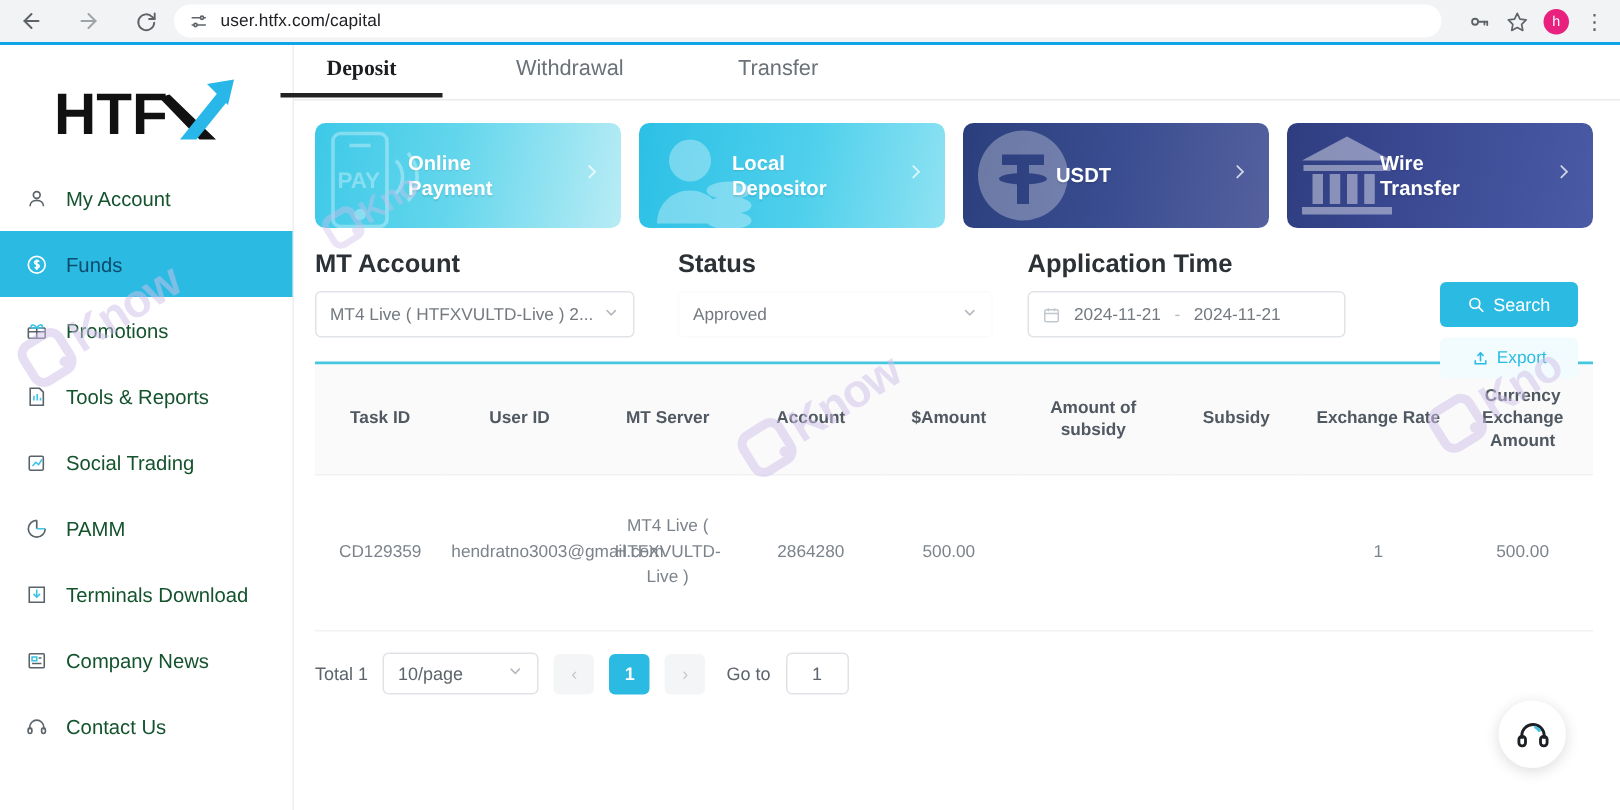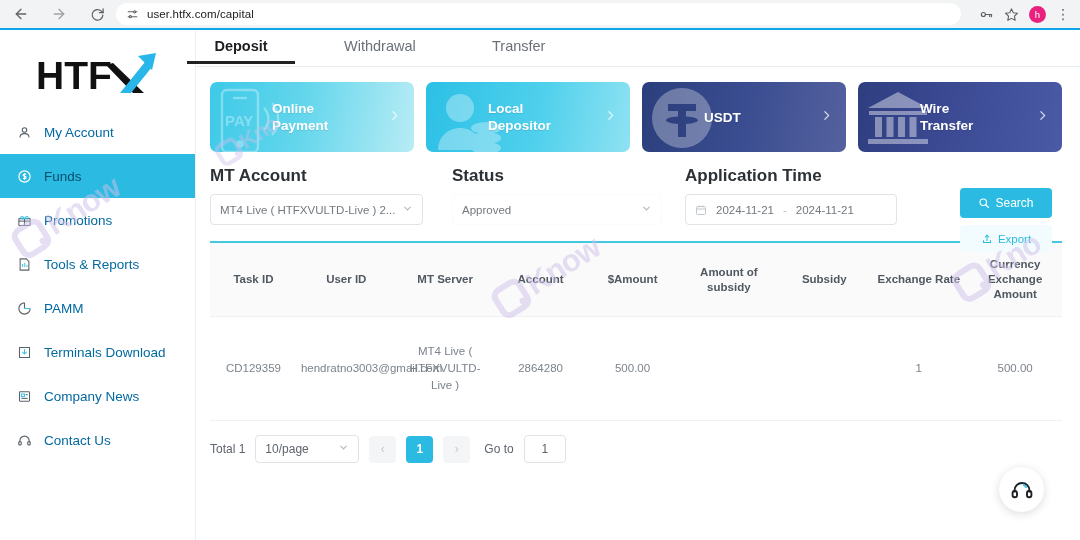--- a/index.html
+++ b/index.html
@@ -66,21 +66,21 @@
   #logo {
     height: 80px;
     display: flex; align-items: center; justify-content: center;
     padding-top: 10px;
   }
   .nav-item {
     height: 44px;
     display: flex; align-items: center;
     gap: 11px;
     padding-left: 16px;
-    color: #0369a1;
+    color: #14532d;
     font-size: 13.5px;
   }
   .nav-item .ico { width: 17px; height: 17px; display:flex; align-items:center; justify-content:center; flex:0 0 17px; }
   .nav-item .ico svg { display:block; }
   .nav-item.active {
     background: #2bbbe2; color: #0c4a6e;
   }
   .nav-item.active .ico svg { stroke: #fff; }
 
   
@@ -99,21 +99,21 @@
     border-bottom: 1px solid #e9ebee;
     position: relative;
   }
   .tab {
     font-size: 14.5px; color: #6b7178;
     padding: 8px 0 9px 0;
     margin-right: 72px;
     min-width: 62px; text-align: center;
     position: relative;
   }
-  .tab.active { color: #1b1d21; font-weight: bold; }
+  .tab.active { color: #1b1d21; font-weight: bold; font-family: Liberation Serif, serif; }
   .tab.active::after {
     content: ""; position: absolute;
     left: -23px; right: -23px; bottom: -1px; height: 3px;
     background: #222;
   }
 
   
   #cards {
     display: flex; gap: 12px;
     padding: 15px 18px 0 14px;
@@ -400,20 +400,29 @@
         <svg width="15" height="15" viewBox="0 0 24 24" fill="none" stroke="#5b636a" stroke-width="1.7">
             <path d="M5 3h10l4 4v14H5z"></path>
             <line x1="9" y1="16" x2="9" y2="11" stroke="#3ec3e6"></line>
             <line x1="12.5" y1="16" x2="12.5" y2="9" stroke="#3ec3e6"></line>
             <line x1="16" y1="16" x2="16" y2="13" stroke="#3ec3e6"></line>
           </svg>
       </span>
       <span>Tools &amp; Reports</span>
     </div>
 
+    <div class="nav-item">
+      <span class="ico">
+        <svg width="15" height="15" viewBox="0 0 24 24" fill="none" stroke="#5b636a" stroke-width="1.7">
+            <rect x="4" y="5" width="15" height="15" rx="1.5"></rect>
+            <polyline points="7.5 15.5 11 11.5 14 14 17.5 8.5" stroke="#3ec3e6"></polyline>
+          </svg>
+      </span>
+      <span>Social Trading</span>
+    </div>
 
     <div class="nav-item">
       <span class="ico">
         <svg width="15" height="15" viewBox="0 0 24 24" fill="none" stroke="#5b636a" stroke-width="1.8">
             <path d="M12 3a9 9 0 1 0 9 9"></path>
             <path d="M12 12V3"></path>
             <path d="M21 12h-9" stroke="#3ec3e6"></path>
           </svg>
       </span>
       <span>PAMM</span>

